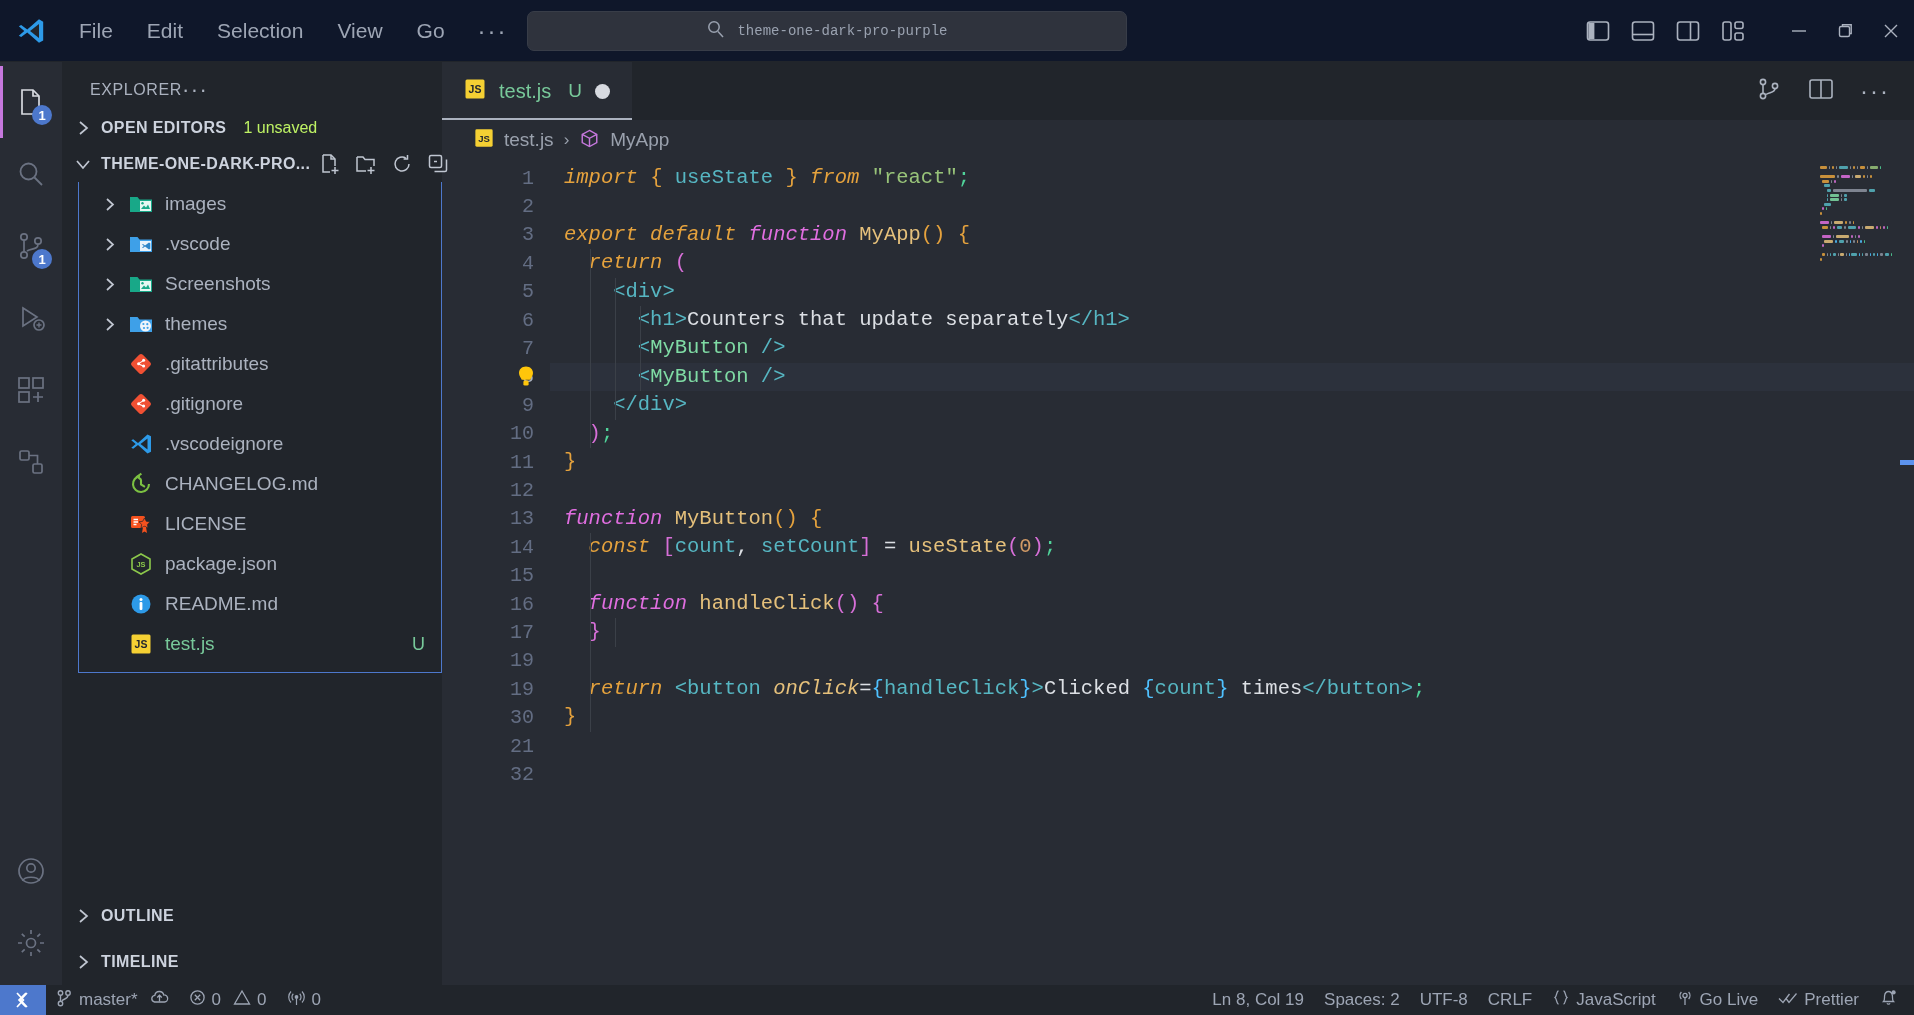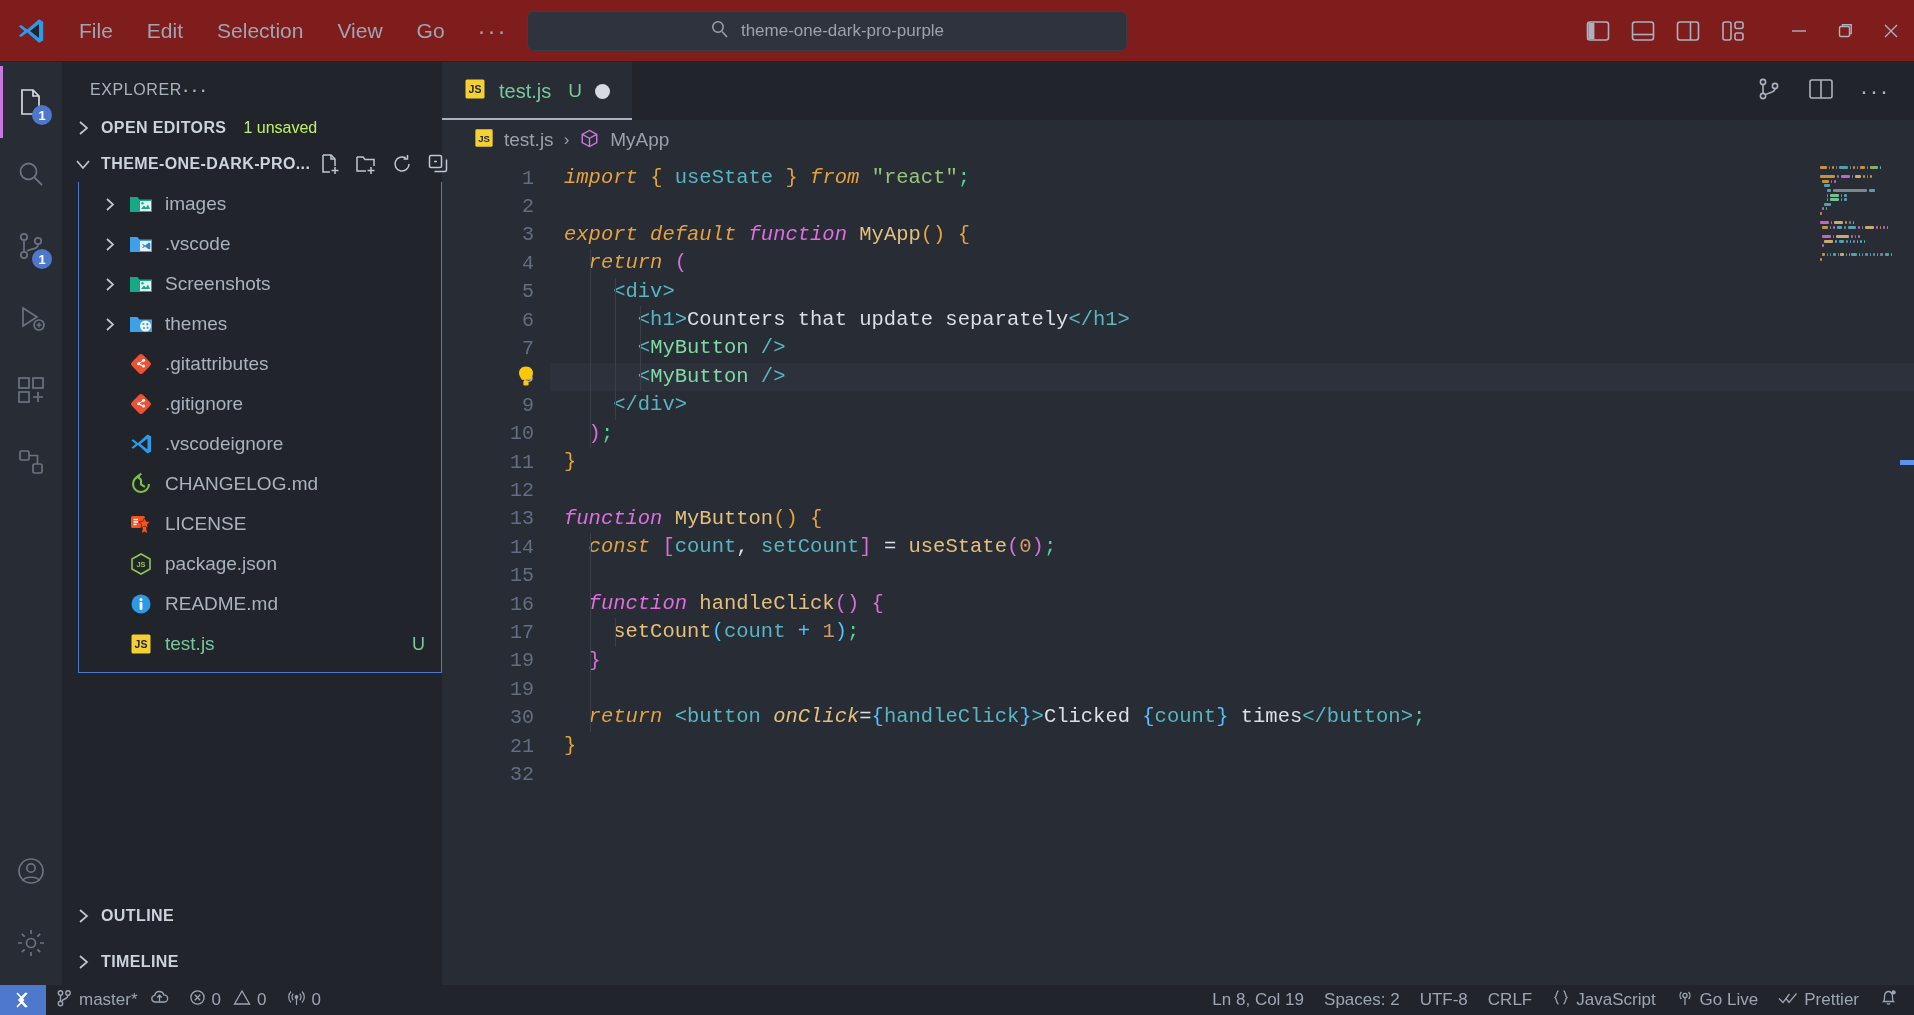--- a/index.html
+++ b/index.html
@@ -7,39 +7,39 @@
     width: 1914px; height: 1015px;
     background: #282c34;
     font-family: "Liberation Sans", sans-serif;
     overflow: hidden;
     -webkit-font-smoothing: antialiased;
   }
   .app { width: 1914px; height: 1015px; display: flex; flex-direction: column; background: #282c34; }
 
   
   .titlebar {
-    height: 62px; min-height: 62px; background: #7f1d1d;
+    height: 62px; min-height: 62px; background: #0f172a;
     display: flex; align-items: center; position: relative;
     border-bottom: 1px solid #21252b;
   }
   .vscode-logo { width: 62px; display: flex; align-items: center; justify-content: center; }
   .menu { display: flex; align-items: center; gap: 0px; }
   .menu-item {
     color: #9da5b4; font-size: 21px; padding: 5px 17px; cursor: default; white-space: nowrap;
   }
   .menu-dots { color: #9da5b4; font-size: 24px; padding: 2px 16px; letter-spacing: 2px; }
   .nav-arrows { display: flex; align-items: center; gap: 26px; margin-left: 26px; }
   .nav-arrow { color: #9da5b4; font-size: 27px; line-height: 1; cursor: default; }
   .nav-arrow.dim { color: #636b78; }
   .qinput {
     position: absolute; left: 527px; width: 600px; height: 40px;
     background: #2f333d; border: 1px solid #383d48; border-radius: 7px;
     display: flex; align-items: center; justify-content: center; gap: 11px;
   }
-  .qinput .label { color: #9aa2b0; font-size: 17px; }
+  .qinput .label { color: #9aa2b0; font-size: 14px; font-family: Liberation Mono, monospace; }
   .win-right { margin-left: auto; display: flex; align-items: center; }
   .layout-icons { display: flex; align-items: center; gap: 19px; padding-right: 30px; }
   .licon { width: 26px; height: 26px; display: flex; align-items: center; justify-content: center; }
   .wbtn { width: 46px; height: 62px; display: flex; align-items: center; justify-content: center; color: #abb2bf; }
   .wbtn svg { display:block; }
 
   
   .body-row { flex: 1; display: flex; min-height: 0; }
 
   
@@ -659,21 +659,20 @@
             <div class="cline"><span class="txt">      </span><span class="tag">&lt;</span><span class="cmp">MyButton</span><span class="txt"> </span><span class="tag">/&gt;</span></div>
             <div class="cline active"><span class="txt">      </span><span class="tag">&lt;</span><span class="cmp">MyButton</span><span class="txt"> </span><span class="tag">/&gt;</span></div>
             <div class="cline"><span class="txt">    </span><span class="tag">&lt;/div&gt;</span></div>
             <div class="cline"><span class="txt">  </span><span class="p2">)</span><span class="sem">;</span></div>
             <div class="cline"><span class="p1">}</span></div>
             <div class="cline">&nbsp;</div>
             <div class="cline"><span class="kf">function</span><span class="txt"> </span><span class="fn">MyButton</span><span class="p1">()</span><span class="txt"> </span><span class="p1">{</span></div>
             <div class="cline"><span class="txt">  </span><span class="k">const</span><span class="txt"> </span><span class="p2">[</span><span class="var">count</span><span class="txt">, </span><span class="var">setCount</span><span class="p2">]</span><span class="txt"> = </span><span class="fn">useState</span><span class="p2">(</span><span class="num">0</span><span class="p2">)</span><span class="sem">;</span></div>
             <div class="cline">&nbsp;</div>
             <div class="cline"><span class="txt">  </span><span class="kf">function</span><span class="txt"> </span><span class="fn">handleClick</span><span class="p2">()</span><span class="txt"> </span><span class="p2">{</span></div>
-            <div class="cline"><span class="txt">    </span><span class="fn">setCount</span><span class="p3">(</span><span class="var">count</span><span class="txt"> </span><span class="p3">+</span><span class="txt"> </span><span class="num">1</span><span class="p3">)</span><span class="sem">;</span></div>
             <div class="cline"><span class="txt">  </span><span class="p2">}</span></div>
             <div class="cline">&nbsp;</div>
             <div class="cline"><span class="txt">  </span><span class="k">return</span><span class="txt"> </span><span class="tag">&lt;</span><span class="tag">button</span><span class="txt"> </span><span class="attr">onClick</span><span class="txt">=</span><span class="p3">{</span><span class="var">handleClick</span><span class="p3">}</span><span class="tag">&gt;</span><span class="txt">Clicked </span><span class="p3">{</span><span class="var">count</span><span class="p3">}</span><span class="txt"> times</span><span class="tag">&lt;/button&gt;</span><span class="sem">;</span></div>
             <div class="cline"><span class="p1">}</span></div>
             <div class="cline">&nbsp;</div>
             <div class="indent-guide" style="left: 40px; top: 89.2px; height: 198.8px;"></div>
             <div class="indent-guide" style="left: 40px; top: 373.2px; height: 198.8px;"></div>
             <div class="indent-guide" style="left: 65px; top: 117.6px; height: 142px;"></div>
             <div class="indent-guide" style="left: 65px; top: 458.4px; height: 28.4px;"></div>
             <div class="indent-guide" style="left: 90px; top: 146px; height: 85.2px;"></div>

